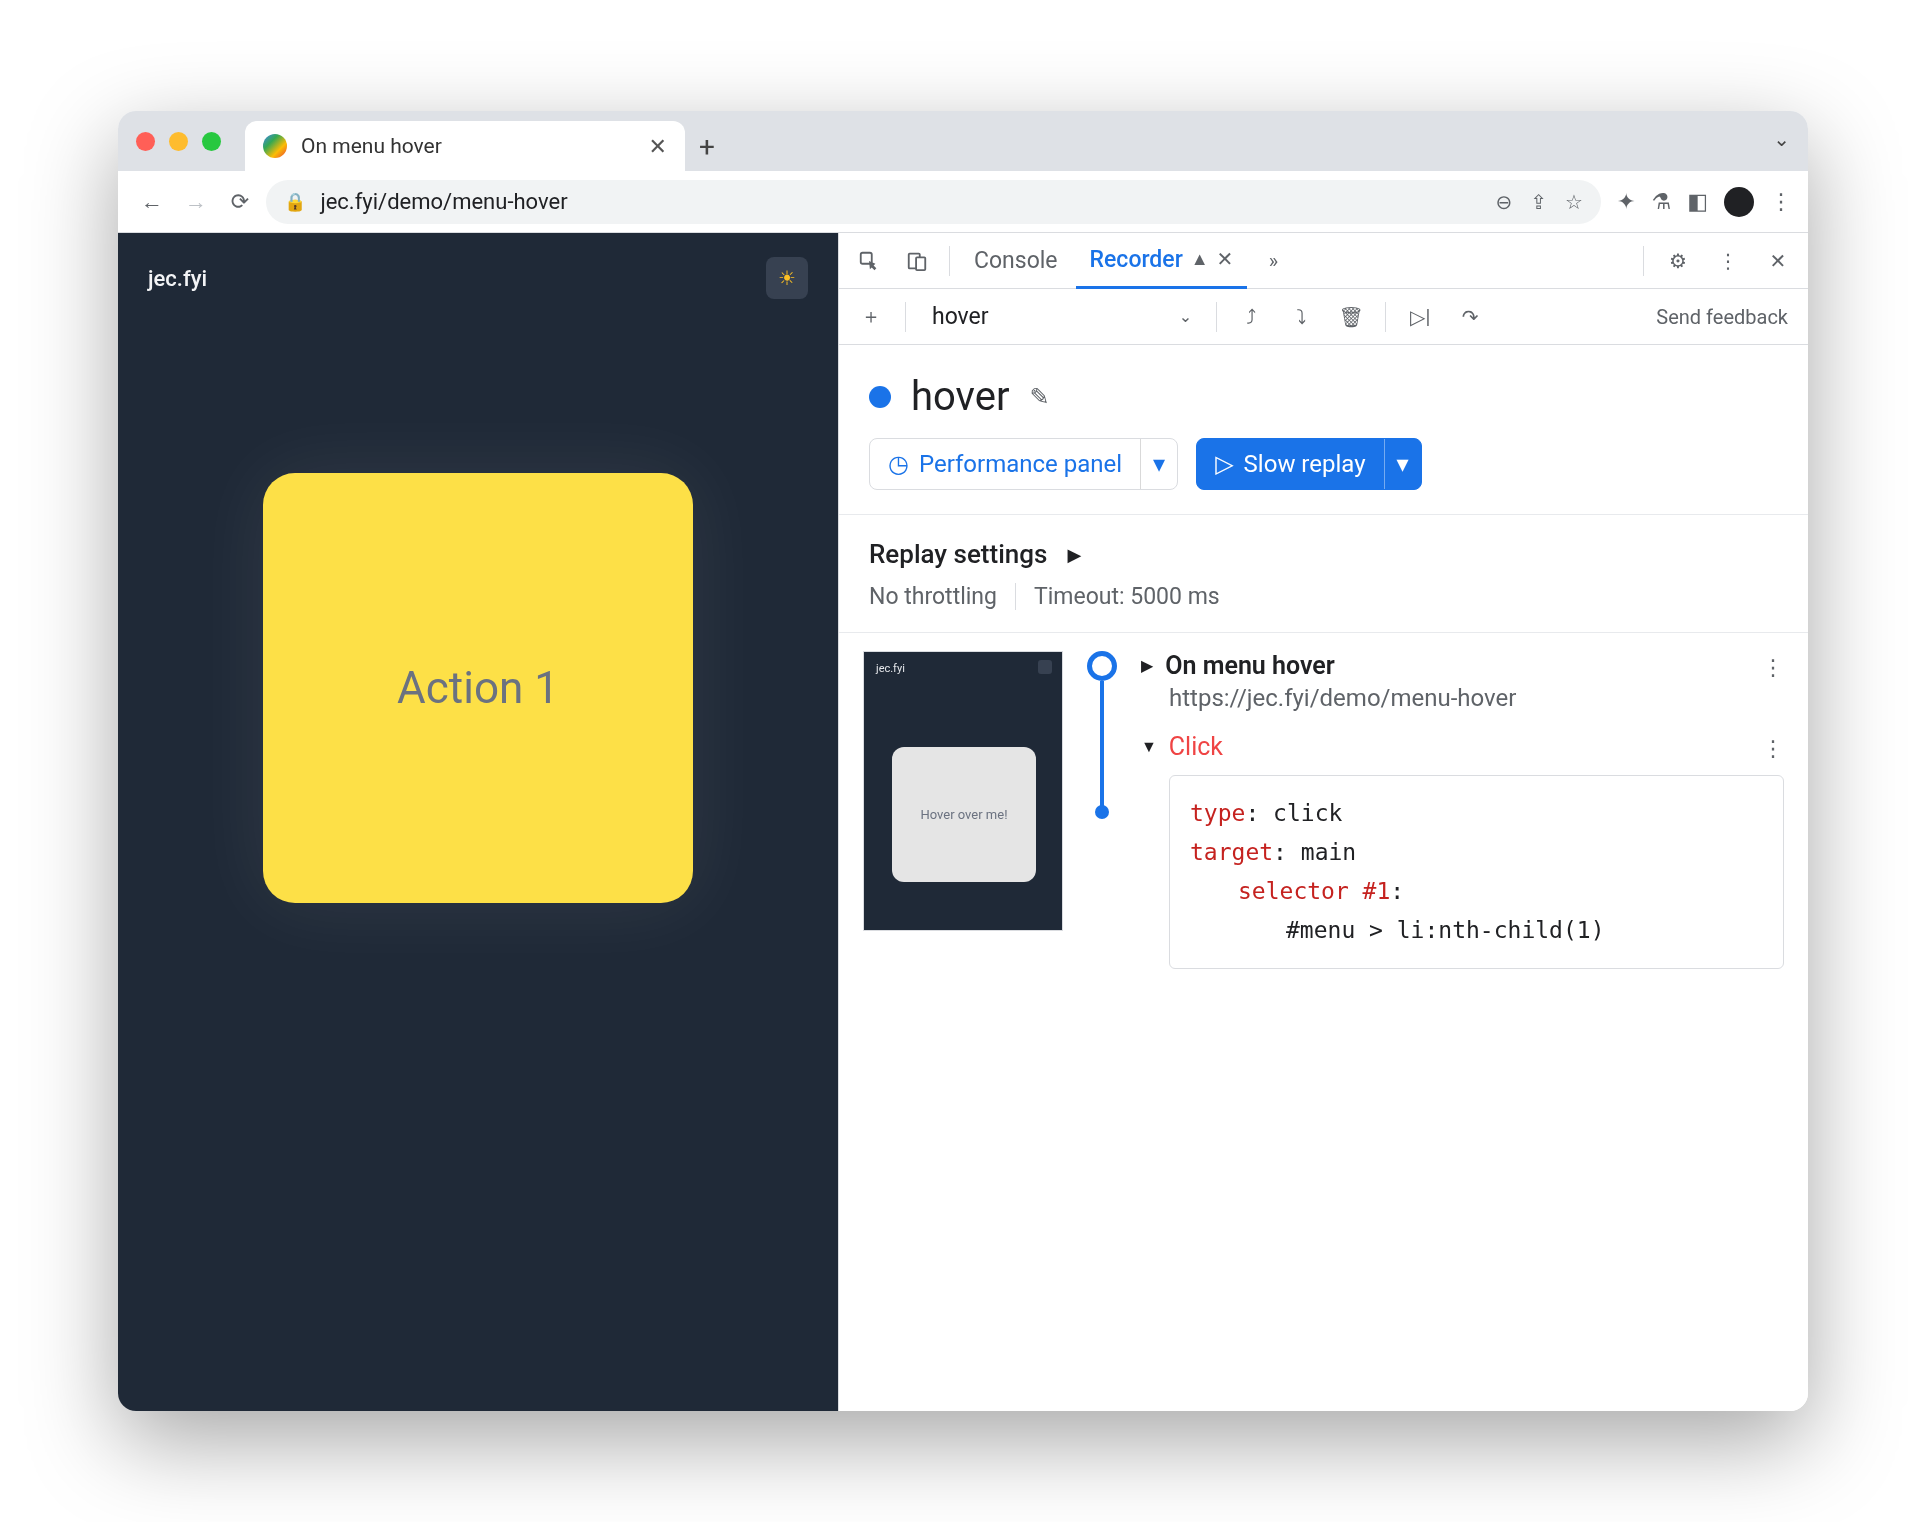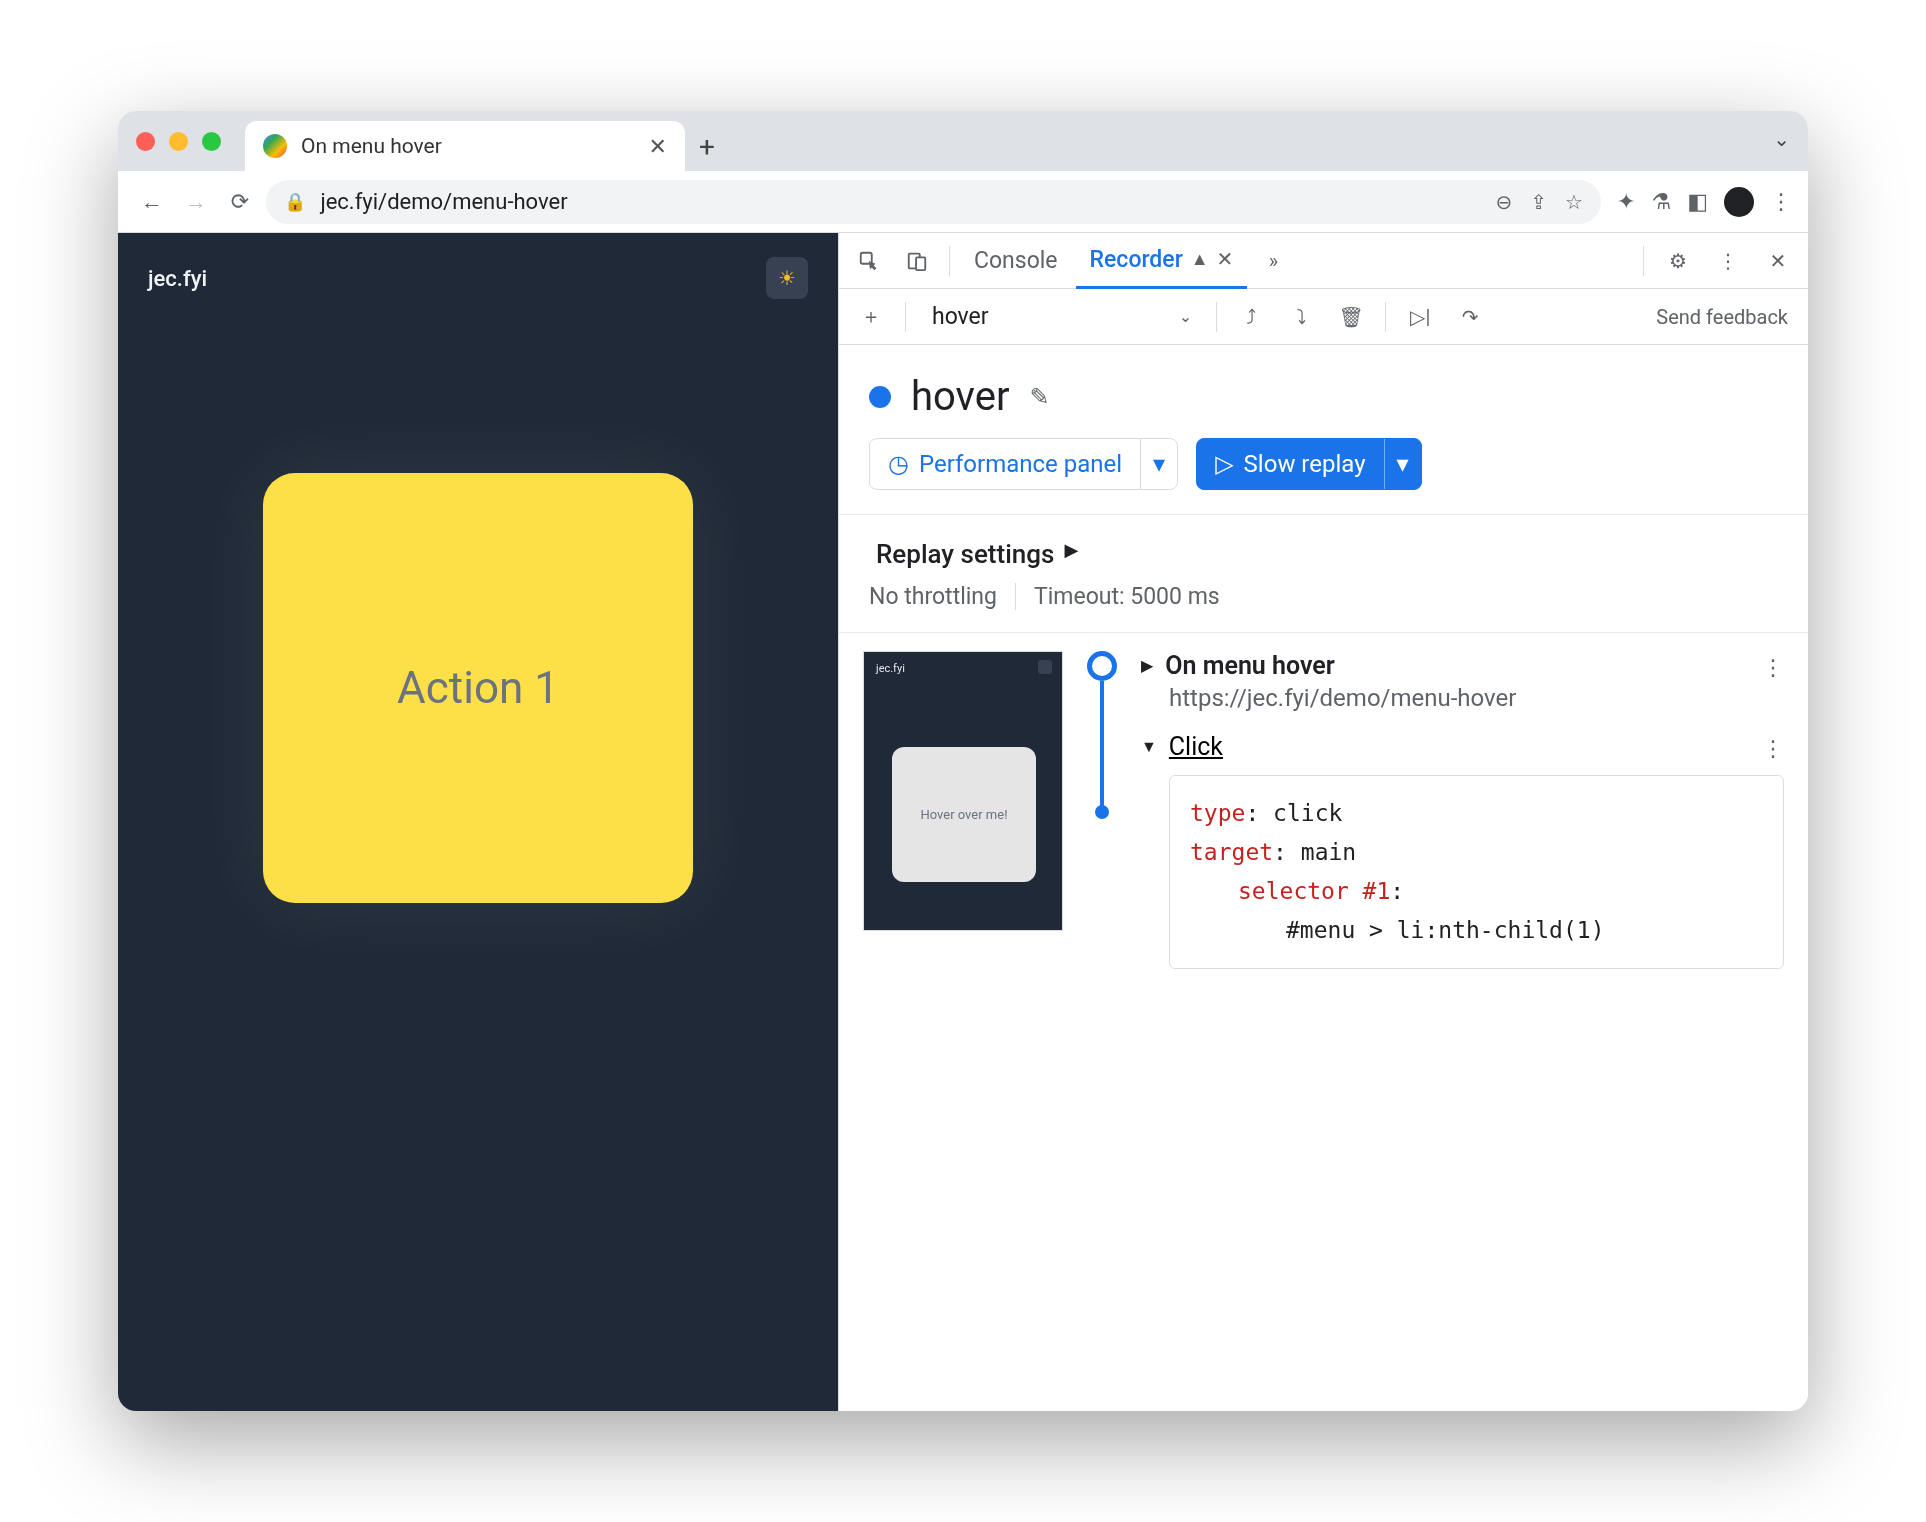--- a/index.html
+++ b/index.html
@@ -136,21 +136,21 @@
 }
 .btn-seg { padding:0 18px; display:flex;align-items:center;gap:10px;height:100%;}
 .btn-seg.dd { border-left:1px solid rgba(0,0,0,0.15); padding:0 12px;}
 .btn.outline { color:#1a73e8; }
 .btn.primary { background:#1a73e8;color:#fff;border-color:#1a73e8;}
 .btn.primary .btn-seg.dd { border-left:1px solid rgba(255,255,255,0.4);}
 
 .divider { height:1px;background:#e8eaed;}
 
 .settings { padding:24px 30px 22px; display:flex; gap:90px;}
-.settings h3 { font-size:26px;font-weight:500;color:#202124;margin-bottom:14px;display:flex;gap:10px;margin-left:7px;}
+.settings h3 { font-size:26px;font-weight:500;color:#202124;margin-bottom:14px;display:flex;align-items:center;gap:20px;}
 .settings .vals { display:flex;gap:18px;color:#5f6368;font-size:23px;}
 .vsep { width:1px;background:#dadce0;}
 
 .steps { padding:18px 24px; display:flex; gap:22px;}
 .thumb {
   width:200px;height:280px;background:#1f2937;border:1px solid #dadce0;
   position:relative;flex-shrink:0;
 }
 .thumb-hdr { position:absolute;top:10px;left:12px;color:#e5e7eb;font-size:11px;}
 .thumb-sun { position:absolute;top:8px;right:10px;width:14px;height:14px;background:#374151;border-radius:3px;}
@@ -339,21 +339,21 @@
                 <span class="tri">▶</span>
                 <span class="step-title">On menu hover</span>
               </div>
               <div class="step-sub">https://jec.fyi/demo/menu-hover</div>
               <div class="step-menu">⋮</div>
             </div>
 
             <div class="step">
               <div class="step-hdr">
                 <span class="tri">▼</span>
-                <span style="color:#000000;text-decoration:underline;">Click</span>
+                <span style="color:#ef4444;">Click</span>
               </div>
               <div class="step-menu">⋮</div>
 
               <div class="code-box">
                 <div><span class="k-red">type</span><span>: click</span></div>
                 <div><span class="k-red">target</span><span>: main</span></div>
                 <div style="padding-left:48px;"><span class="k-red">selector #1</span><span>:</span></div>
                 <div style="padding-left:96px;">#menu &gt; li:nth-child(1)</div>
               </div>
             </div>

